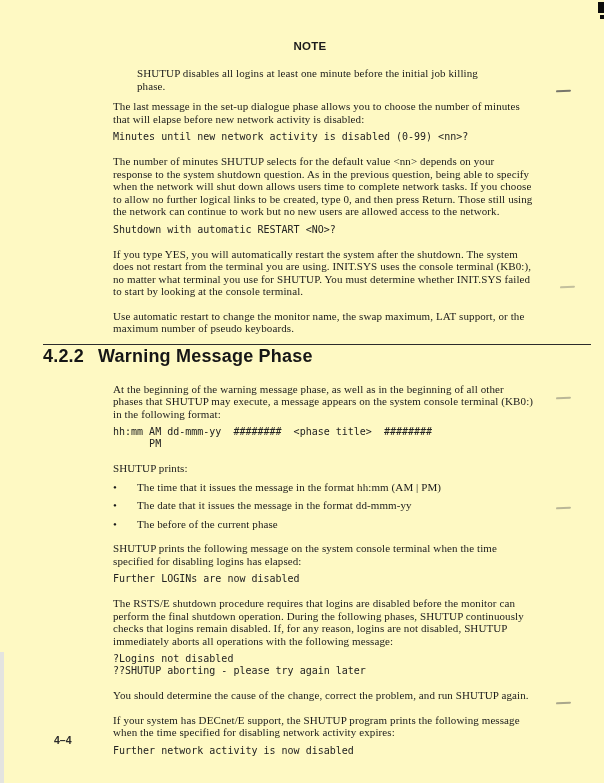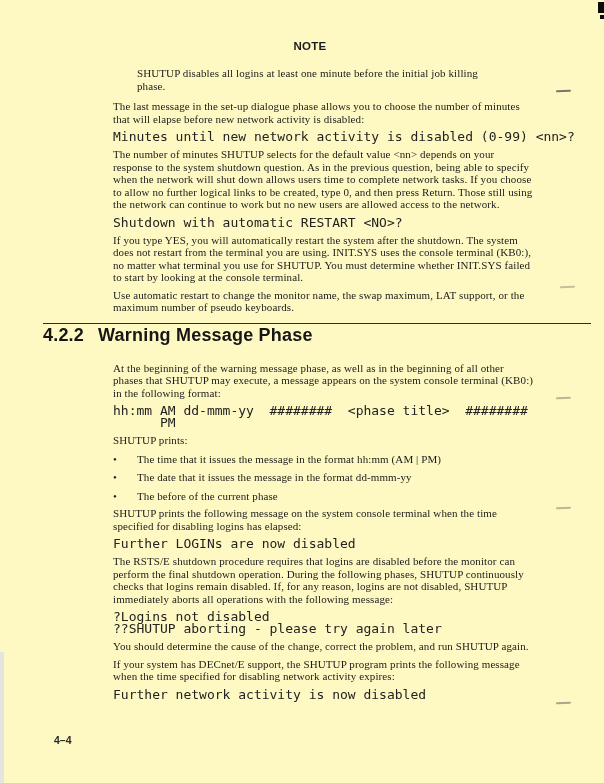--- a/index.html
+++ b/index.html
@@ -9,24 +9,24 @@
     background:#fef9c3;
     overflow:hidden;
     font-family:"Liberation Serif",serif;
     color:#1b1b1b;
   }
   .content{
     position:absolute;top:36px;left:43px;width:549px;
   }
   
   .body-block{margin-left:70px;width:421px;}
-  .para{font-size:11px;line-height:12.5px;margin-top:5px;letter-spacing:0.1px;}
+  .para{font-size:11px;line-height:12.5px;margin-top:12px;letter-spacing:0.1px;}
   .code{
     font-family:"DejaVu Sans Mono","Liberation Mono",monospace;
-    font-size:13px;line-height:12px;margin-top:6px;white-space:pre;color:#222;
+    font-size:10px;line-height:12px;margin-top:6px;white-space:pre;color:#222;
   }
   
   .note-block{margin-left:94px;width:346px;}
   .note-title{
     font-family:"Liberation Sans",sans-serif;font-weight:bold;
     font-size:11.5px;line-height:13px;text-align:center;margin-top:4px;
     letter-spacing:0.3px;
   }
   .note-body{font-size:11px;line-height:12.5px;margin-top:14px;letter-spacing:0.1px;}
   

